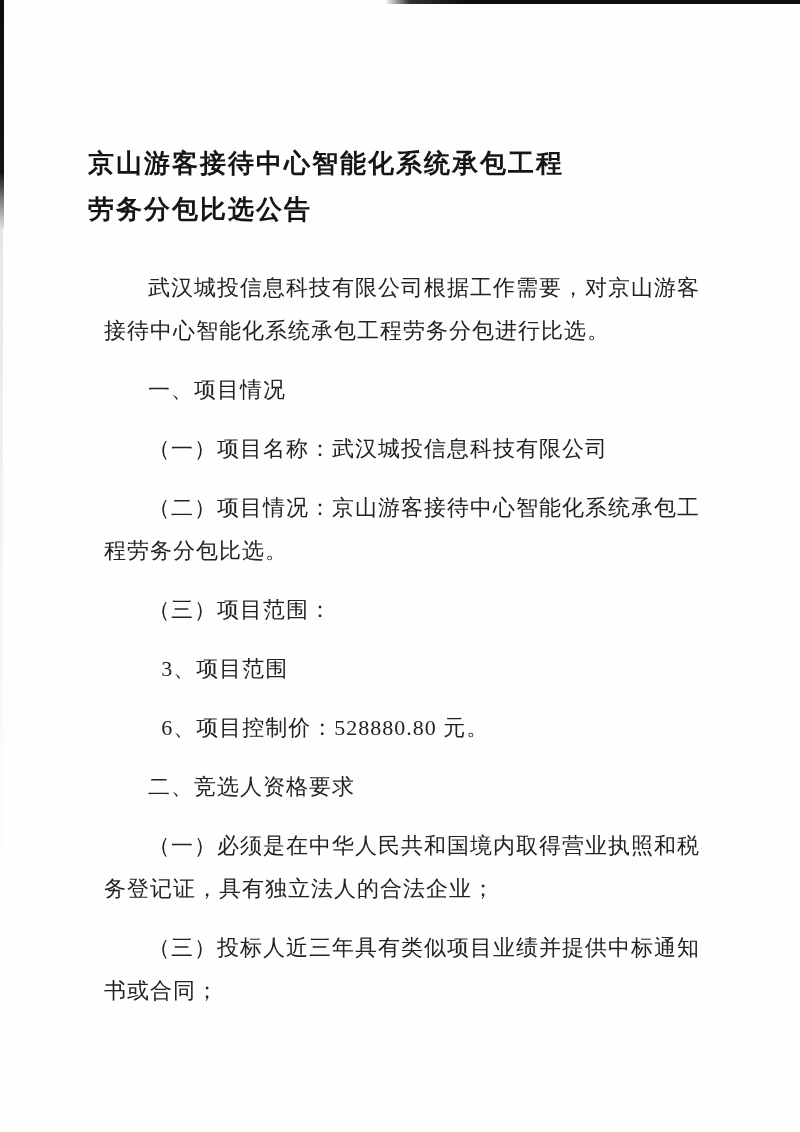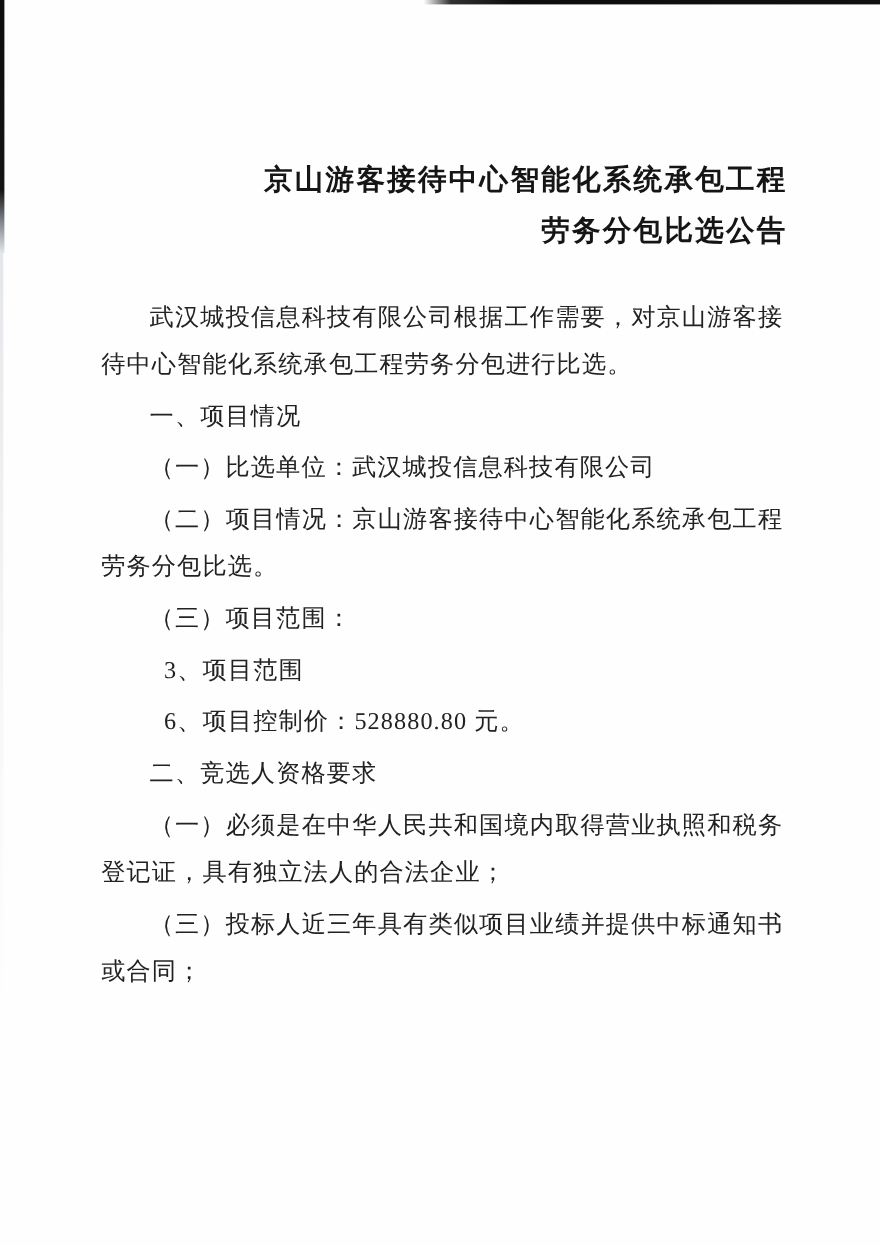--- a/index.html
+++ b/index.html
@@ -35,38 +35,38 @@
     width: 4px; height: 230px;
     background: linear-gradient(to bottom, #0d0d0d 0%, #141414 75%, rgba(30,40,50,0.55) 88%, rgba(40,60,80,0.12) 100%);
   }
   .scan-left-faint {
     position: absolute;
     top: 230px; left: 0;
     width: 3px; height: 700px;
     background: linear-gradient(to bottom, rgba(70,90,110,0.14), rgba(120,130,140,0.05) 60%, rgba(120,130,140,0));
   }
   .title-block {
-    text-align: right;
+    text-align: left;
     font-family: "Liberation Sans", "DejaVu Sans", sans-serif;
     font-weight: 700;
     font-size: 26px;
     line-height: 46px;
     letter-spacing: 2px;
     color: #151515;
     margin-bottom: 34px;
   }
   .body-text {
     font-size: 22px;
     line-height: 43px;
     letter-spacing: 1px;
     text-align: justify;
     color: #222222;
   }
   .body-text p {
-    margin: 4px;
+    margin: 16px;
   }
   .p-ind2  { text-indent: 2em; }
   .p-num   { text-indent: 2.6em; }
 </style>
 </head>
 <body>
 
 <div class="page">
 
   <div class="scan-top"></div>
@@ -74,21 +74,21 @@
   <div class="scan-left-faint"></div>
 
   <div class="title-block">
     <div>京山游客接待中心智能化系统承包工程</div>
     <div>劳务分包比选公告</div>
   </div>
 
   <div class="body-text">
     <p class="p-ind2">武汉城投信息科技有限公司根据工作需要，对京山游客接待中心智能化系统承包工程劳务分包进行比选。</p>
     <p class="p-ind2">一、项目情况</p>
-    <p class="p-ind2">（一）比选单位：武汉城投信息科技有限公司</p>
+    <p class="p-ind2">（一）项目名称：武汉城投信息科技有限公司</p>
     <p class="p-ind2">（二）项目情况：京山游客接待中心智能化系统承包工程劳务分包比选。</p>
     <p class="p-ind2">（三）项目范围：</p>
     <p class="p-num">3、项目范围</p>
     <p class="p-num">6、项目控制价：528880.80 元。</p>
     <p class="p-ind2">二、竞选人资格要求</p>
     <p class="p-ind2">（一）必须是在中华人民共和国境内取得营业执照和税务登记证，具有独立法人的合法企业；</p>
     <p class="p-ind2">（三）投标人近三年具有类似项目业绩并提供中标通知书或合同；</p>
   </div>
 
 </div>

